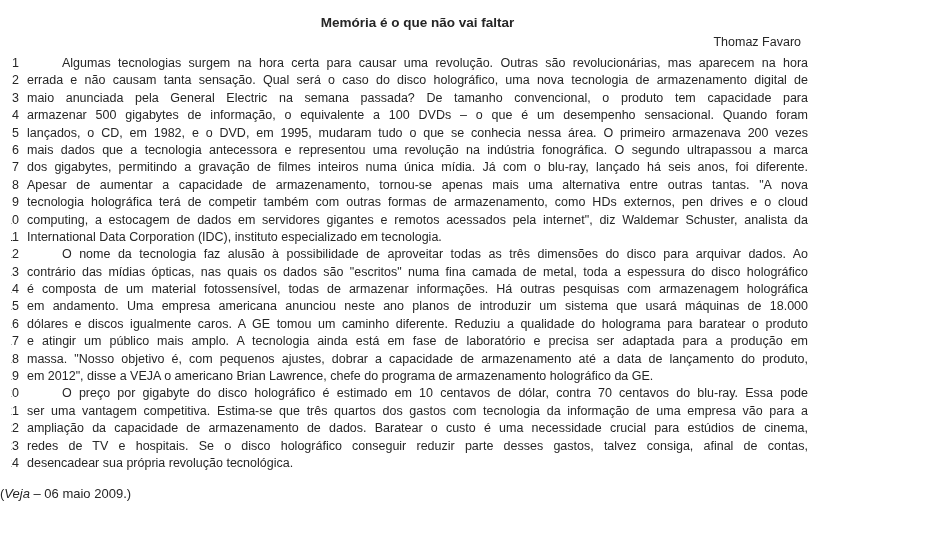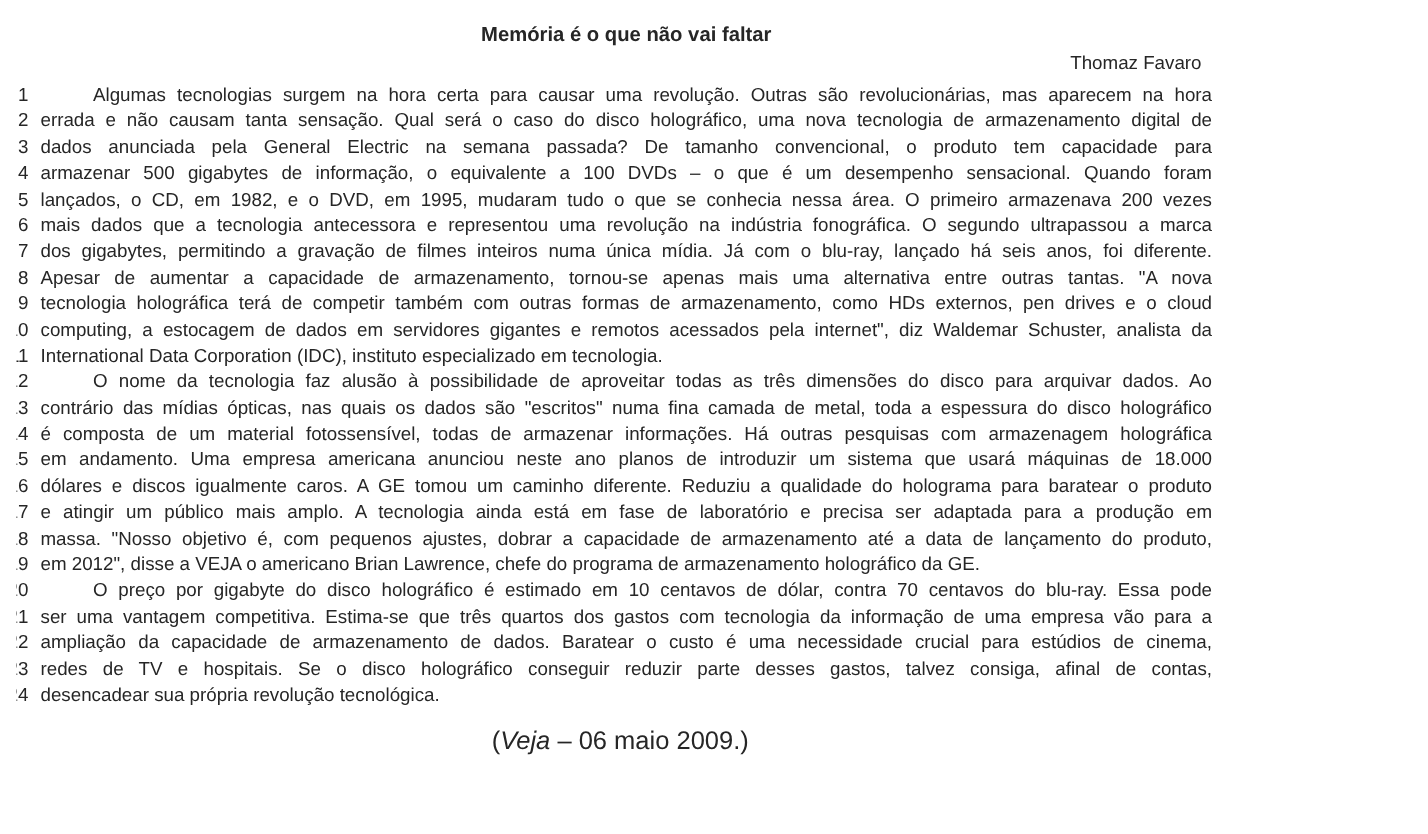--- a/index.html
+++ b/index.html
@@ -59,24 +59,24 @@
     min-width: 0;
     padding-left: 8px;
     padding-right: 12px;
   }
   .row.ind .text { padding-left: 43px; }
   .row.j .text {
     text-align: justify;
     text-align-last: justify;
   }
   .footer {
-    text-align: center;
-    font-size: 17px;
+    text-align: left;
+    font-size: 13px;
     line-height: 17px;
-    padding: 13px 9px 0 16px;
+    padding: 13px 9px 0 0;
   }
   .footer .src { font-style: italic; }
 </style>
 </head>
 <body>
 
 <div class="page">
 
   <div class="title">Memória é o que não vai faltar</div>
 
@@ -93,21 +93,21 @@
       <div class="row j">
     <div class="numcol">
       <span class="num">2</span>
     </div>
     <div class="text">errada e não causam tanta sensação. Qual será o caso do disco holográfico, uma nova tecnologia de armazenamento digital de</div>
   </div>
       <div class="row j">
     <div class="numcol">
       <span class="num">3</span>
     </div>
-    <div class="text">dados anunciada pela General Electric na semana passada? De tamanho convencional, o produto tem capacidade para</div>
+    <div class="text">maio anunciada pela General Electric na semana passada? De tamanho convencional, o produto tem capacidade para</div>
   </div>
       <div class="row j">
     <div class="numcol">
       <span class="num">4</span>
     </div>
     <div class="text">armazenar 500 gigabytes de informação, o equivalente a 100 DVDs – o que é um desempenho sensacional. Quando foram</div>
   </div>
       <div class="row j">
     <div class="numcol">
       <span class="num">5</span>

